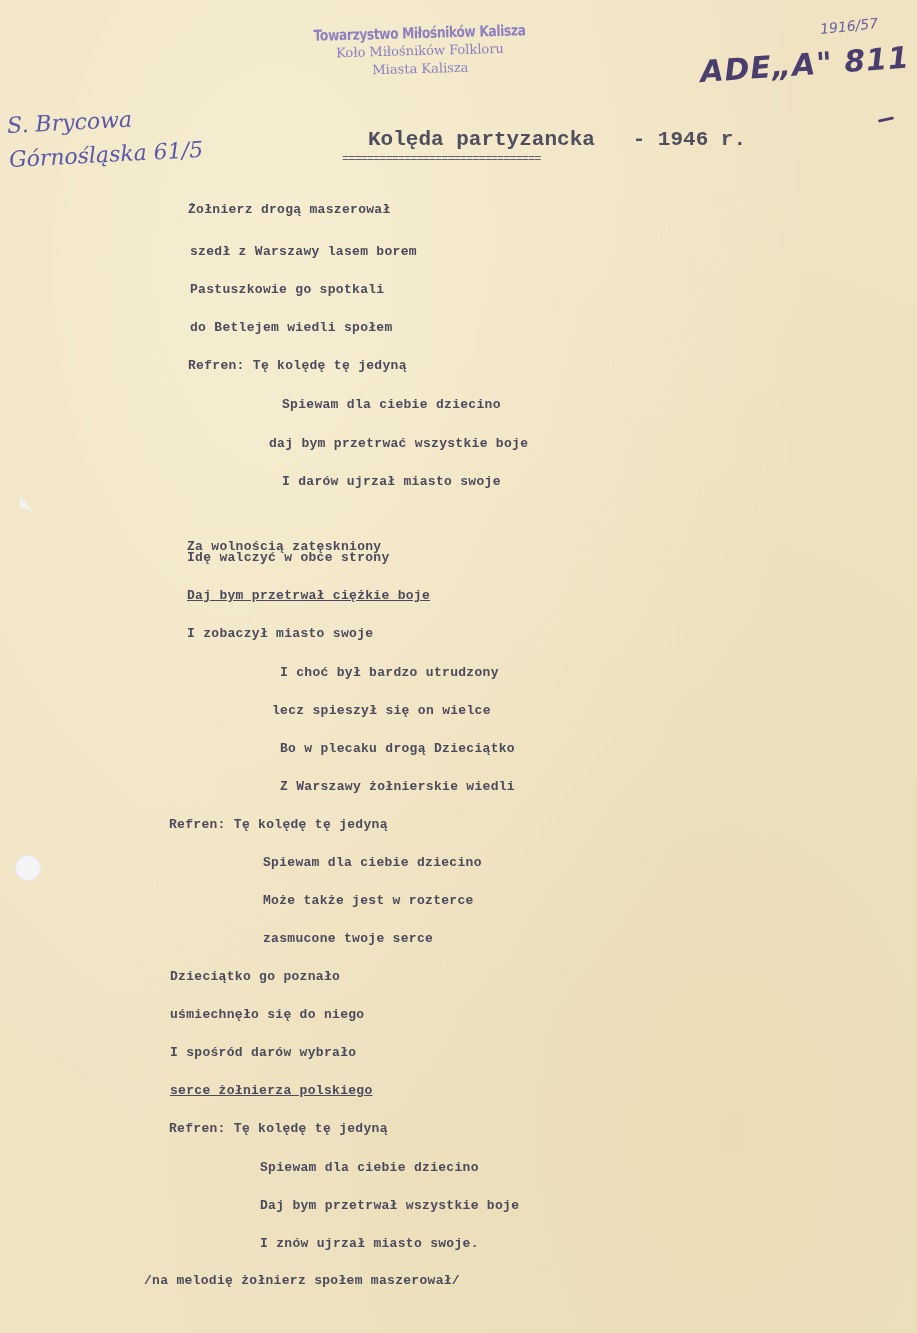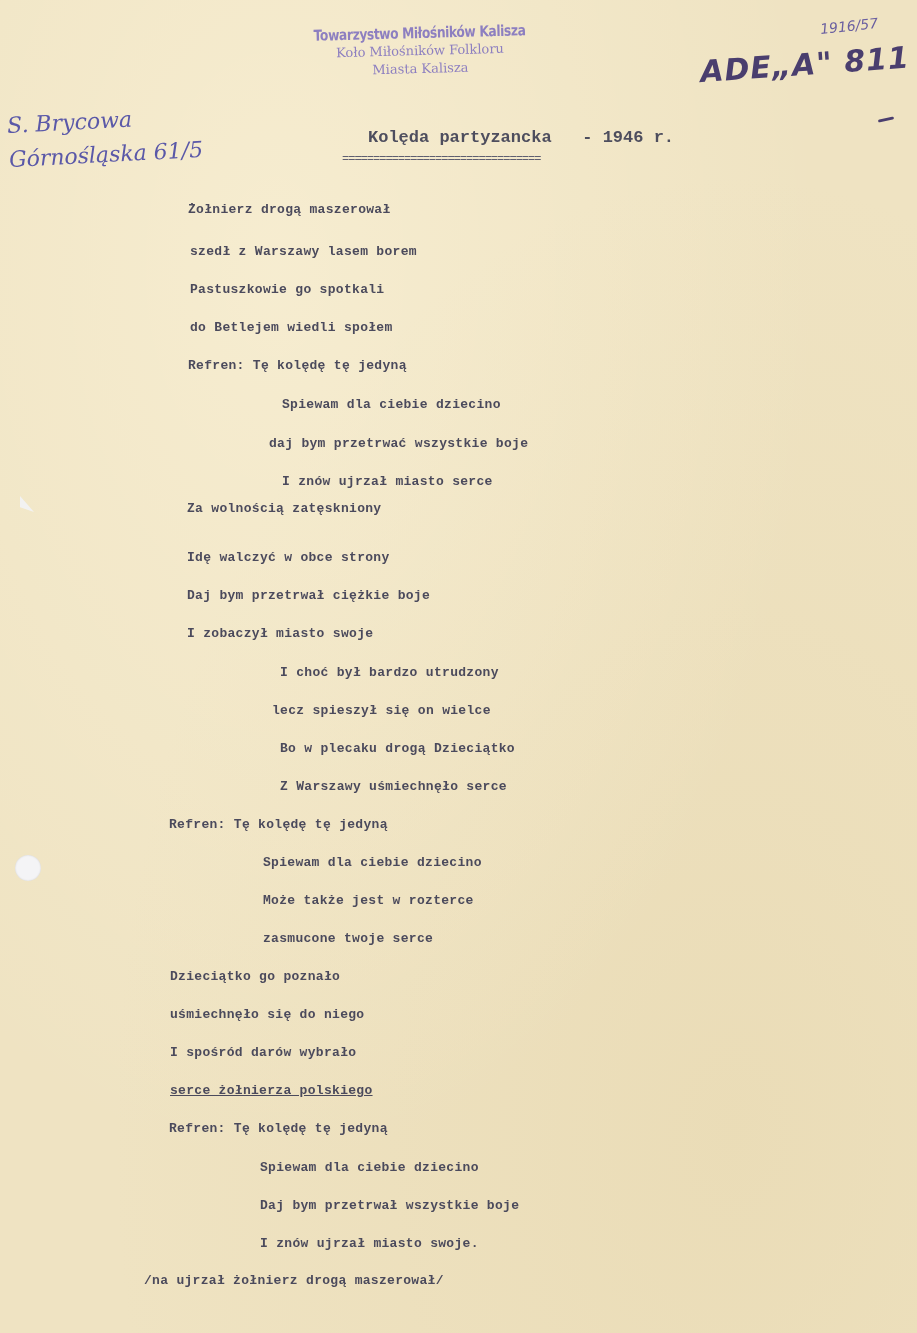--- a/index.html
+++ b/index.html
@@ -29,21 +29,21 @@
     color: #4a3e6e; font-family: "DejaVu Sans", sans-serif;
   }
   .archive .small { position: absolute; left: 120px; top: 0px; font-size: 14px; font-style: italic; color: #6a5fa0; white-space: nowrap; transform: rotate(-6deg); }
   .archive .big { position: absolute; left: 0; top: 28px; font-size: 30px; font-weight: bold; font-style: italic; white-space: nowrap; transform: rotate(-4deg); letter-spacing: 1px; }
   .archive .dash { position: absolute; left: 178px; top: 100px; width: 16px; height: 3px; background: #4a3e6e; border-radius: 2px; transform: rotate(-12deg); }
   .author {
     position: absolute; left: 8px; top: 104px;
     color: #5a58a8; font-family: "DejaVu Serif", serif; font-style: italic;
     font-size: 22px; line-height: 34px; transform: rotate(-3deg);
   }
-  .title-block { position: absolute; left: 368px; top: 128px; color: #4e4e5e; font-weight: bold; font-size: 17px; white-space: pre; }
+  .title-block { position: absolute; left: 368px; top: 128px; color: #4e4e5e; font-weight: bold; font-size: 21px; white-space: pre; }
   .title-rule { position: absolute; left: 342px; top: 152px; font-size: 12px; color: #5e5e70; letter-spacing: -1px; white-space: nowrap; }
   .line {
     position: absolute; white-space: pre; color: #4b4a5c;
     font-size: 13px; font-weight: bold; letter-spacing: 0.3px;
   }
   .hole {
     position: absolute; width: 26px; height: 26px; border-radius: 50%;
     background: #f4f4f6; box-shadow: inset 0 0 2px rgba(0,0,0,0.15);
   }
   .chip {
@@ -77,38 +77,38 @@
 <div class="title-rule">================================</div>
 
 <div id="lyrics">
     <div class="line" style="left: 188px; top: 202px;">Żołnierz drogą maszerował</div>
     <div class="line" style="left: 190px; top: 244px;">szedł z Warszawy lasem borem</div>
     <div class="line" style="left: 190px; top: 282px;">Pastuszkowie go spotkali</div>
     <div class="line" style="left: 190px; top: 320px;">do Betlejem wiedli społem</div>
     <div class="line" style="left: 188px; top: 358px;">Refren: Tę kolędę tę jedyną</div>
     <div class="line" style="left: 282px; top: 397px;">Spiewam dla ciebie dziecino</div>
     <div class="line" style="left: 269px; top: 436px;">daj bym przetrwać wszystkie boje</div>
-    <div class="line" style="left: 282px; top: 474px;">I znów ujrzał miasto serce</div>
-    <div class="line" style="left: 187px; top: 501px;">Za wolnością zatęskniony</div>
+    <div class="line" style="left: 282px; top: 474px;">I darów ujrzał miasto swoje</div>
+    <div class="line" style="left: 187px; top: 539px;">Za wolnością zatęskniony</div>
     <div class="line" style="left: 187px; top: 550px;">Idę walczyć w obce strony</div>
-    <div class="line" style="left: 187px; top: 588px;">Daj bym przetrwał ciężkie boje</div>
+    <div class="line" style="left: 187px; top: 588px; text-decoration: underline;">Daj bym przetrwał ciężkie boje</div>
     <div class="line" style="left: 187px; top: 626px;">I zobaczył miasto swoje</div>
     <div class="line" style="left: 280px; top: 665px;">I choć był bardzo utrudzony</div>
     <div class="line" style="left: 272px; top: 703px;">lecz spieszył się on wielce</div>
     <div class="line" style="left: 280px; top: 741px;">Bo w plecaku drogą Dzieciątko</div>
-    <div class="line" style="left: 280px; top: 779px;">Z Warszawy uśmiechnęło serce</div>
+    <div class="line" style="left: 280px; top: 779px;">Z Warszawy żołnierskie wiedli</div>
     <div class="line" style="left: 169px; top: 817px;">Refren: Tę kolędę tę jedyną</div>
     <div class="line" style="left: 263px; top: 855px;">Spiewam dla ciebie dziecino</div>
     <div class="line" style="left: 263px; top: 893px;">Może także jest w rozterce</div>
     <div class="line" style="left: 263px; top: 931px;">zasmucone twoje serce</div>
     <div class="line" style="left: 170px; top: 969px; text-align: center;">Dzieciątko go poznało</div>
     <div class="line" style="left: 170px; top: 1007px;">uśmiechnęło się do niego</div>
     <div class="line" style="left: 170px; top: 1045px;">I spośród darów wybrało</div>
     <div class="line" style="left: 170px; top: 1083px; text-decoration: underline;">serce żołnierza polskiego</div>
     <div class="line" style="left: 169px; top: 1121px;">Refren: Tę kolędę tę jedyną</div>
     <div class="line" style="left: 260px; top: 1160px;">Spiewam dla ciebie dziecino</div>
     <div class="line" style="left: 260px; top: 1198px;">Daj bym przetrwał wszystkie boje</div>
     <div class="line" style="left: 260px; top: 1236px;">I znów ujrzał miasto swoje.</div>
-    <div class="line" style="left: 144px; top: 1273px;">/na ujrzał żołnierz drogą maszerował/</div>
+    <div class="line" style="left: 144px; top: 1273px;">/na melodię żołnierz społem maszerował/</div>
   </div>
 
 <div class="chip"></div>
 <div class="hole" style="left:15px; top:855px;"></div>
 
 </body></html>

